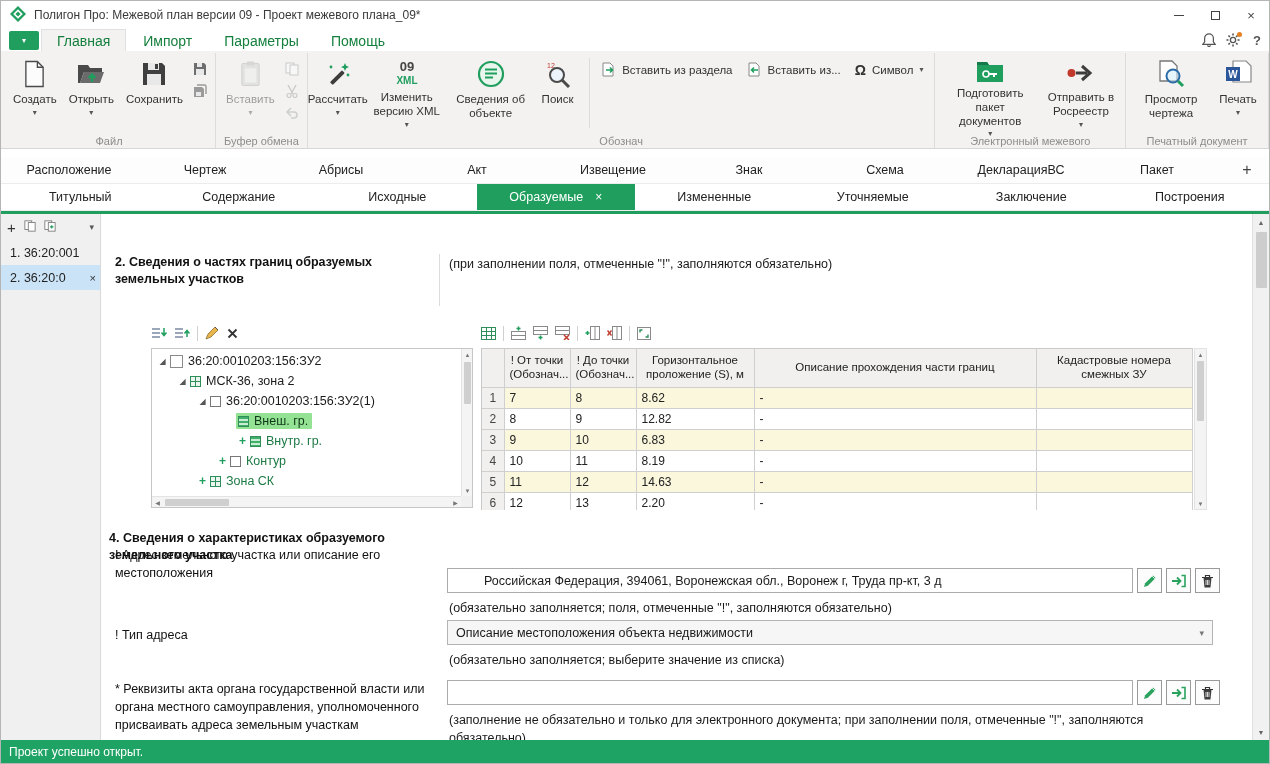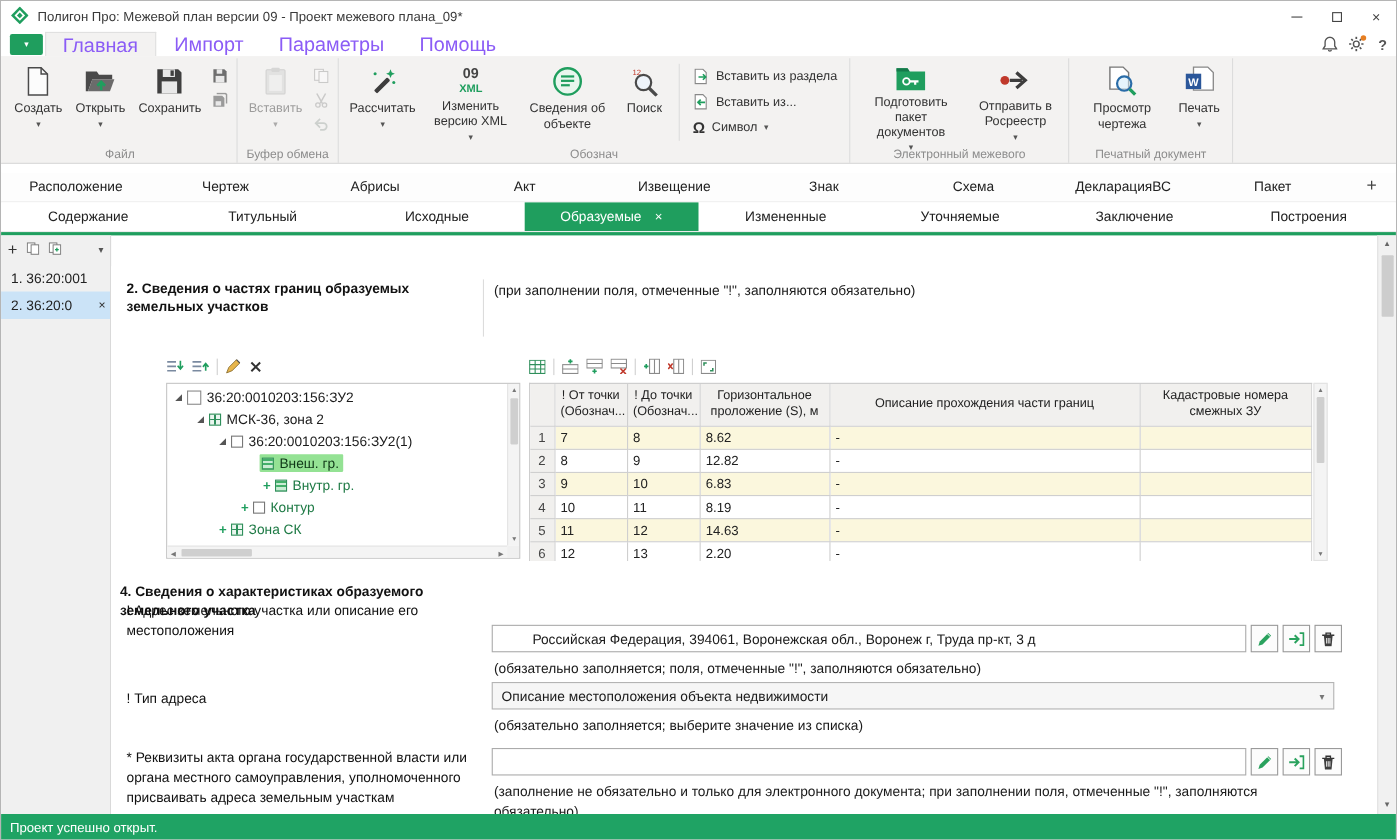--- a/index.html
+++ b/index.html
@@ -10,40 +10,40 @@
   .titlebar { height:28px; display:flex; align-items:center; padding:0 0 0 9px; background:#fff; flex:none; }
   .titlebar .title { margin-left:8px; font-size:12px; color:#3a3a3a; }
   .titlebar .spacer { flex:1; }
   .wbtn { width:36px; height:28px; display:flex; align-items:center; justify-content:center; color:#444; font-size:13px; }
   .min-glyph { width:10px; height:0; border-bottom:1.5px solid #444; display:block; }
   .max-glyph { width:9px; height:9px; border:1.3px solid #444; display:block; }
 
   
   .menubar { height:22px; display:flex; align-items:stretch; background:#fff; flex:none; padding-left:8px; }
   .filebtn { width:30px; height:19px; margin-top:2px; background:#1f9e5e; border-radius:2px; color:#fff; display:flex; align-items:center; justify-content:center; font-size:8px; }
-  .mtab { padding:3px 15px 2px; font-size:18px; color:#8b5cf6; display:flex; align-items:center; margin-left:2px; }
+  .mtab { padding:3px 15px 2px; font-size:14px; color:#15803d; display:flex; align-items:center; margin-left:2px; }
   .mtab.active { background:#f3f2f1; border:1px solid #e0e0e0; border-bottom:none; }
   .menubar .spacer { flex:1; }
   .mico { width:24px; display:flex; align-items:center; justify-content:center; position:relative; color:#555; }
   .mico .badge { position:absolute; top:3px; right:3px; width:5px; height:5px; border-radius:50%; background:#e67e22; }
   .help-glyph { font-size:13px; font-weight:bold; color:#555; }
 
   
   .ribbon { height:98px; flex:none; background:#f3f2f1; border-bottom:1px solid #d6d6d6; display:flex; padding:2px 0 0 2px; }
   .rgroup { position:relative; display:flex; flex-direction:column; border-right:1px solid #dcdcdc; padding:1px 5px 15px 5px; }
   .rgroup-label { position:absolute; bottom:1px; left:0; right:0; text-align:center; font-size:11px; color:#8c8c8c; white-space:nowrap; }
   .rgroup-content { display:flex; align-items:flex-start; gap:2px; }
   .rbtn { display:flex; flex-direction:column; align-items:center; padding:4px 5px 2px; min-width:50px; max-width:86px; height:78px; border-radius:3px; }
   .rbtn .ricon { height:32px; display:flex; align-items:center; justify-content:center; }
   .rtext { font-size:11.5px; line-height:1.2; text-align:center; color:#333; margin-top:3px; }
   .dd { font-size:8px; color:#555; line-height:1.4; }
   .disabled { opacity:.45; filter:grayscale(.7); }
   .rsmallcol { display:flex; flex-direction:column; gap:4px; padding-top:6px; }
   .rminibtn { width:20px; height:18px; display:flex; align-items:center; justify-content:center; border-radius:2px; }
-  .rlistcol { display:flex; flex-direction:column; gap:2px; padding-top:5px; }
+  .rlistcol { display:flex; flex-direction:row; gap:2px; padding-top:5px; }
   .rsmall { display:flex; align-items:center; gap:6px; font-size:11.5px; color:#333; padding:2px 6px; height:21px; border-radius:2px; white-space:nowrap; }
   .rsep { width:1px; background:#dcdcdc; margin:4px 4px; align-self:stretch; }
   .omega { font-size:14px; font-weight:bold; color:#333; }
 
   
   .gap8 { height:8px; background:#fff; flex:none; }
   .tabrow { height:27px; display:flex; align-items:stretch; flex:none; background:#fdfdfd; border-bottom:1px solid #ececec; }
   .stab { flex:1; display:flex; align-items:center; justify-content:center; font-size:12.5px; color:#222; white-space:nowrap; }
   .stab.plus { flex:0 0 44px; font-size:16px; color:#444; }
   .stab.active { background:#1f9e5e; color:#fff; }
@@ -449,24 +449,24 @@
     <div class="stab">
         <span>Пакет</span>
       </div>
     <div class="stab plus">
         <span>+</span>
       </div>
   </div>
 
   <div class="tabrow" style="background:#fff">
     <div class="stab">
+        <span>Титульный</span>
+      </div>
+    <div class="stab">
         <span>Содержание</span>
-      </div>
-    <div class="stab">
-        <span>Титульный</span>
       </div>
     <div class="stab">
         <span>Исходные</span>
       </div>
     <div class="stab active">
       <span>Образуемые</span>
       <span class="x">×</span>
     </div>
     <div class="stab">
         <span>Измененные</span>

